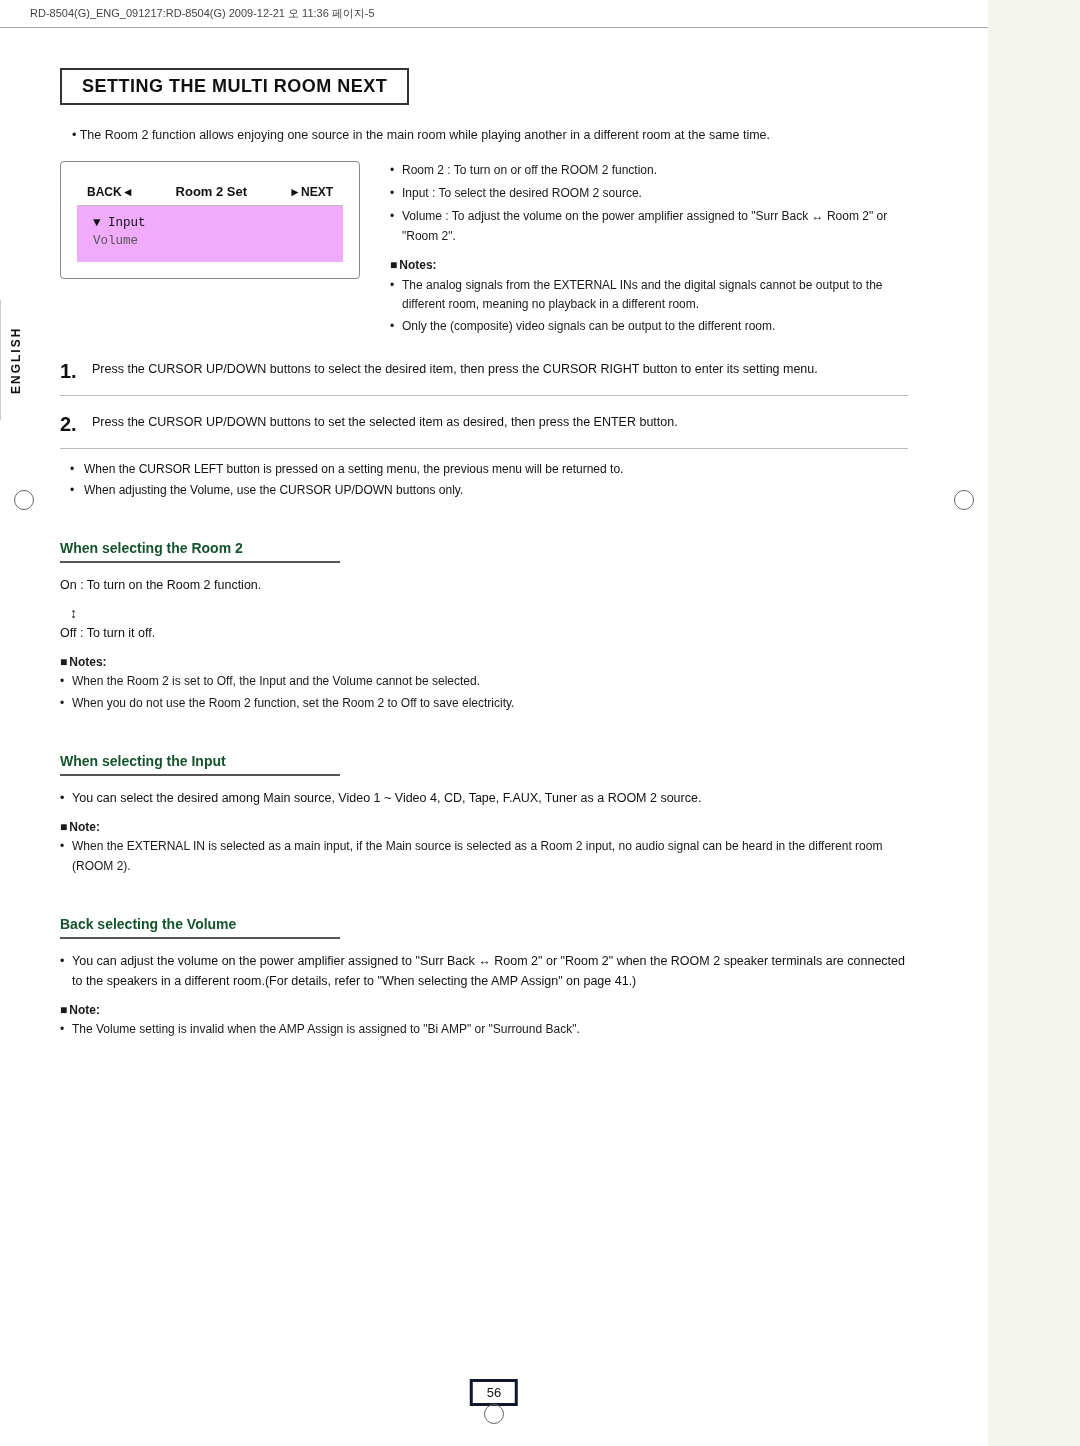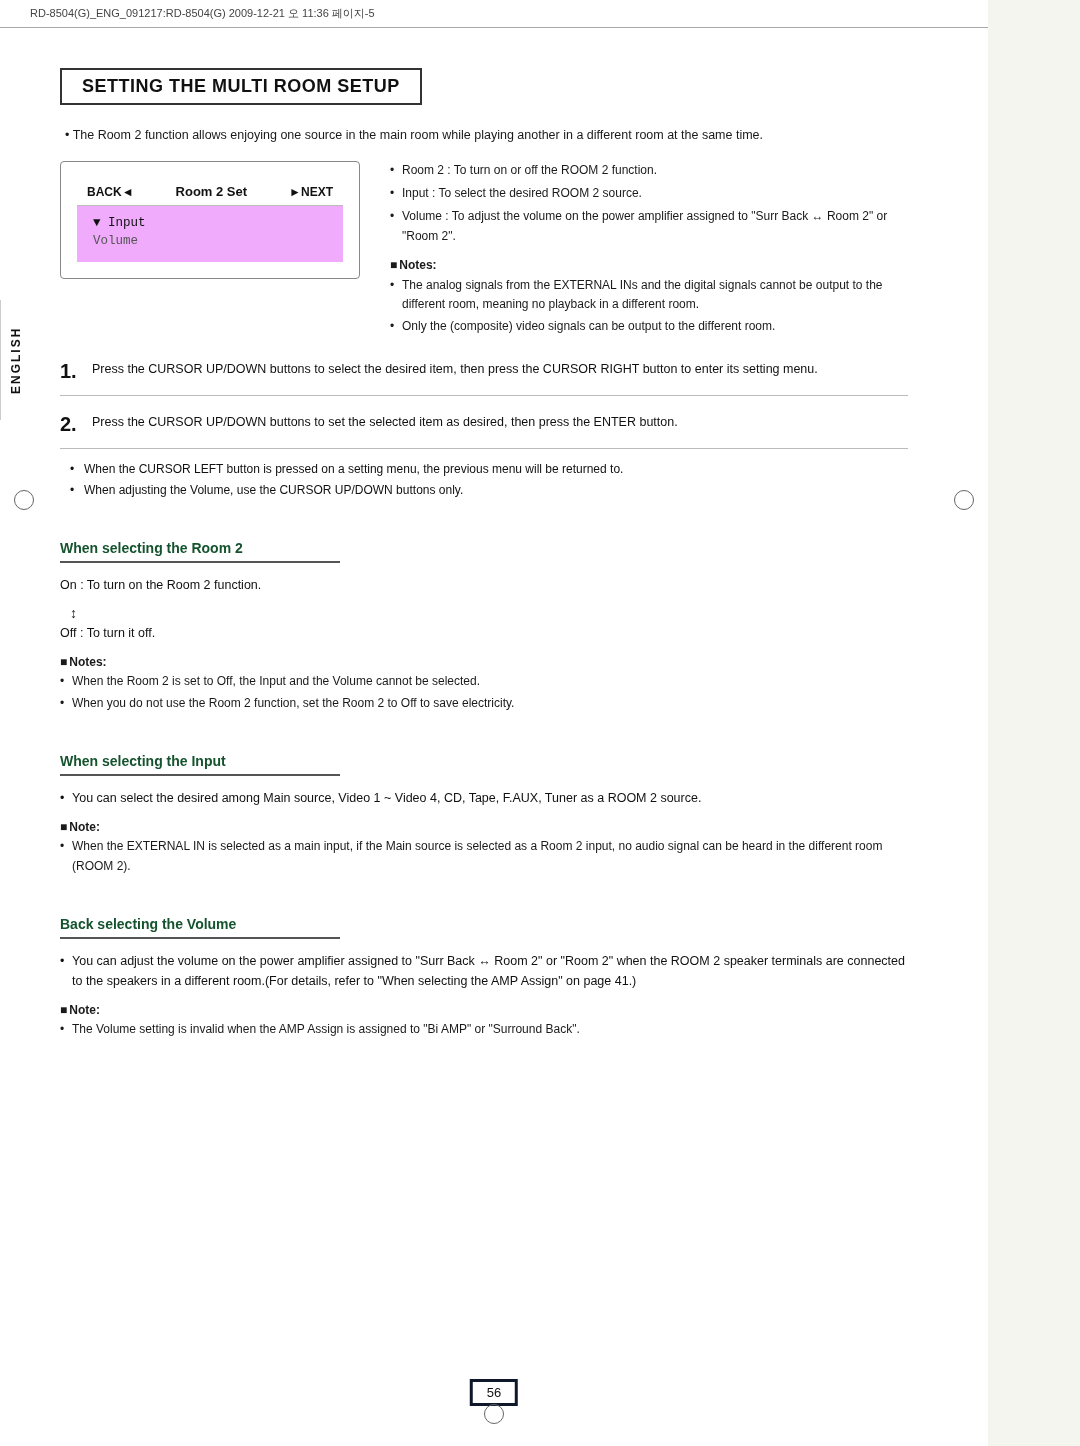--- a/index.html
+++ b/index.html
@@ -72,21 +72,21 @@
       font-weight: bold;
       letter-spacing: 0.5px;
       color: #111;
     }
 
     
     .intro-text {
       font-size: 12.5px;
       margin-bottom: 16px;
       line-height: 1.6;
-      margin-left: 5px;
+      margin-left: 12px;
     }
 
     .intro-text::before {
       content: "• ";
     }
 
     
     .two-col {
       display: flex;
       gap: 30px;
@@ -348,21 +348,21 @@
     <span>RD-8504(G)_ENG_091217:RD-8504(G)   2009-12-21  오    11:36  페이지-5</span>
     <span></span>
   </div>
 
   <div class="english-label">ENGLISH</div>
 
   <div class="main-content">
 
     
     <div class="section-heading-box">
-      <h1>SETTING THE MULTI ROOM SETUP</h1>
+      <h1>SETTING THE MULTI ROOM NEXT</h1>
     </div>
 
     
     <p class="intro-text">The Room 2 function allows enjoying one source in the main room while playing another in a different room at the same time.</p>
 
     
     <div class="two-col">
 
       <div class="left-col">
         <div class="menu-diagram">

